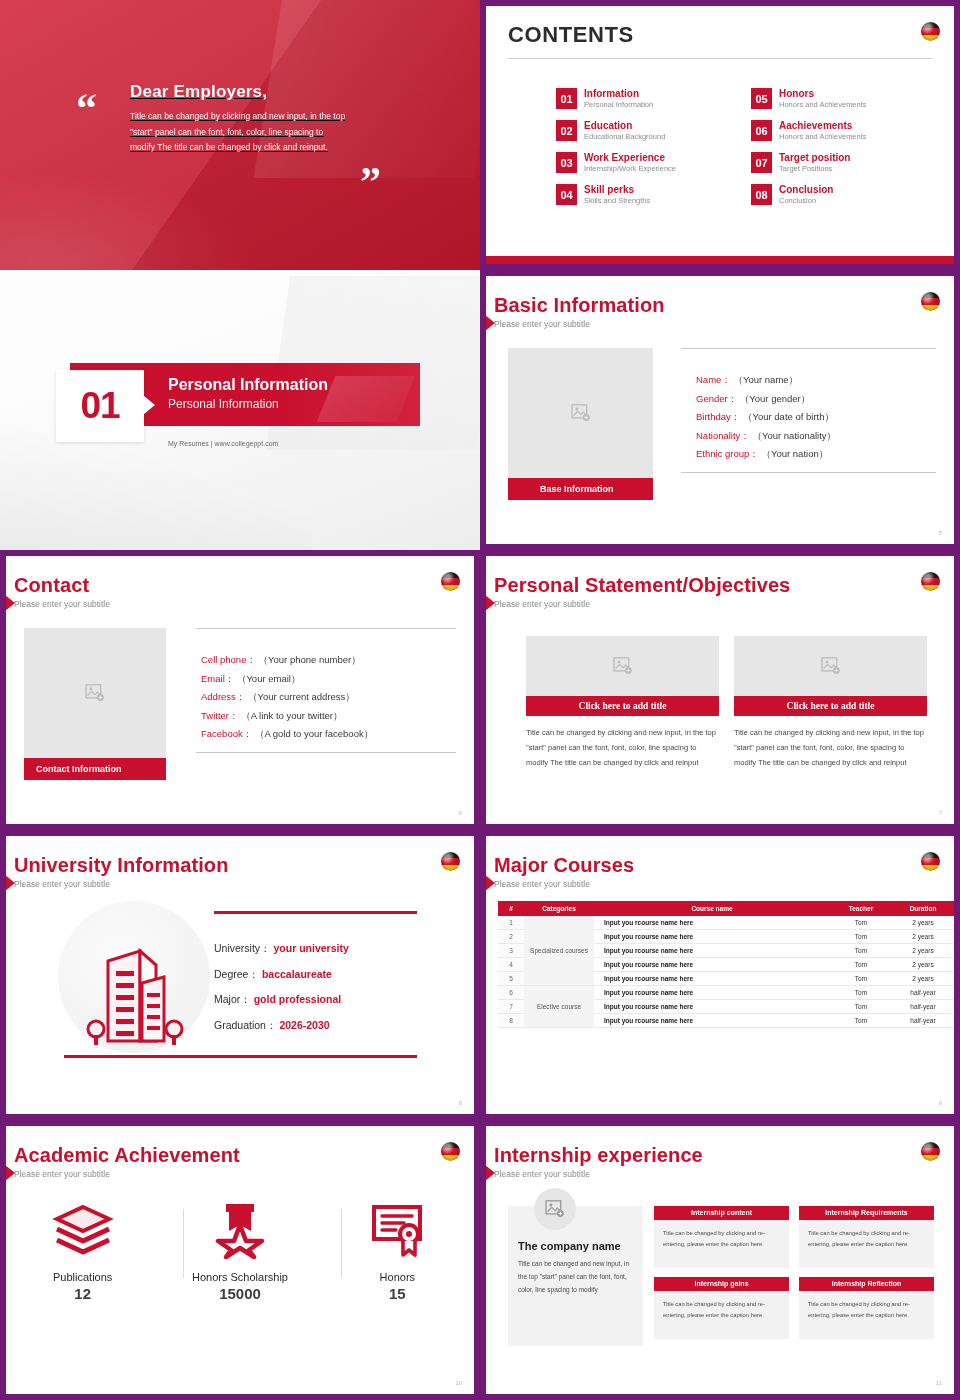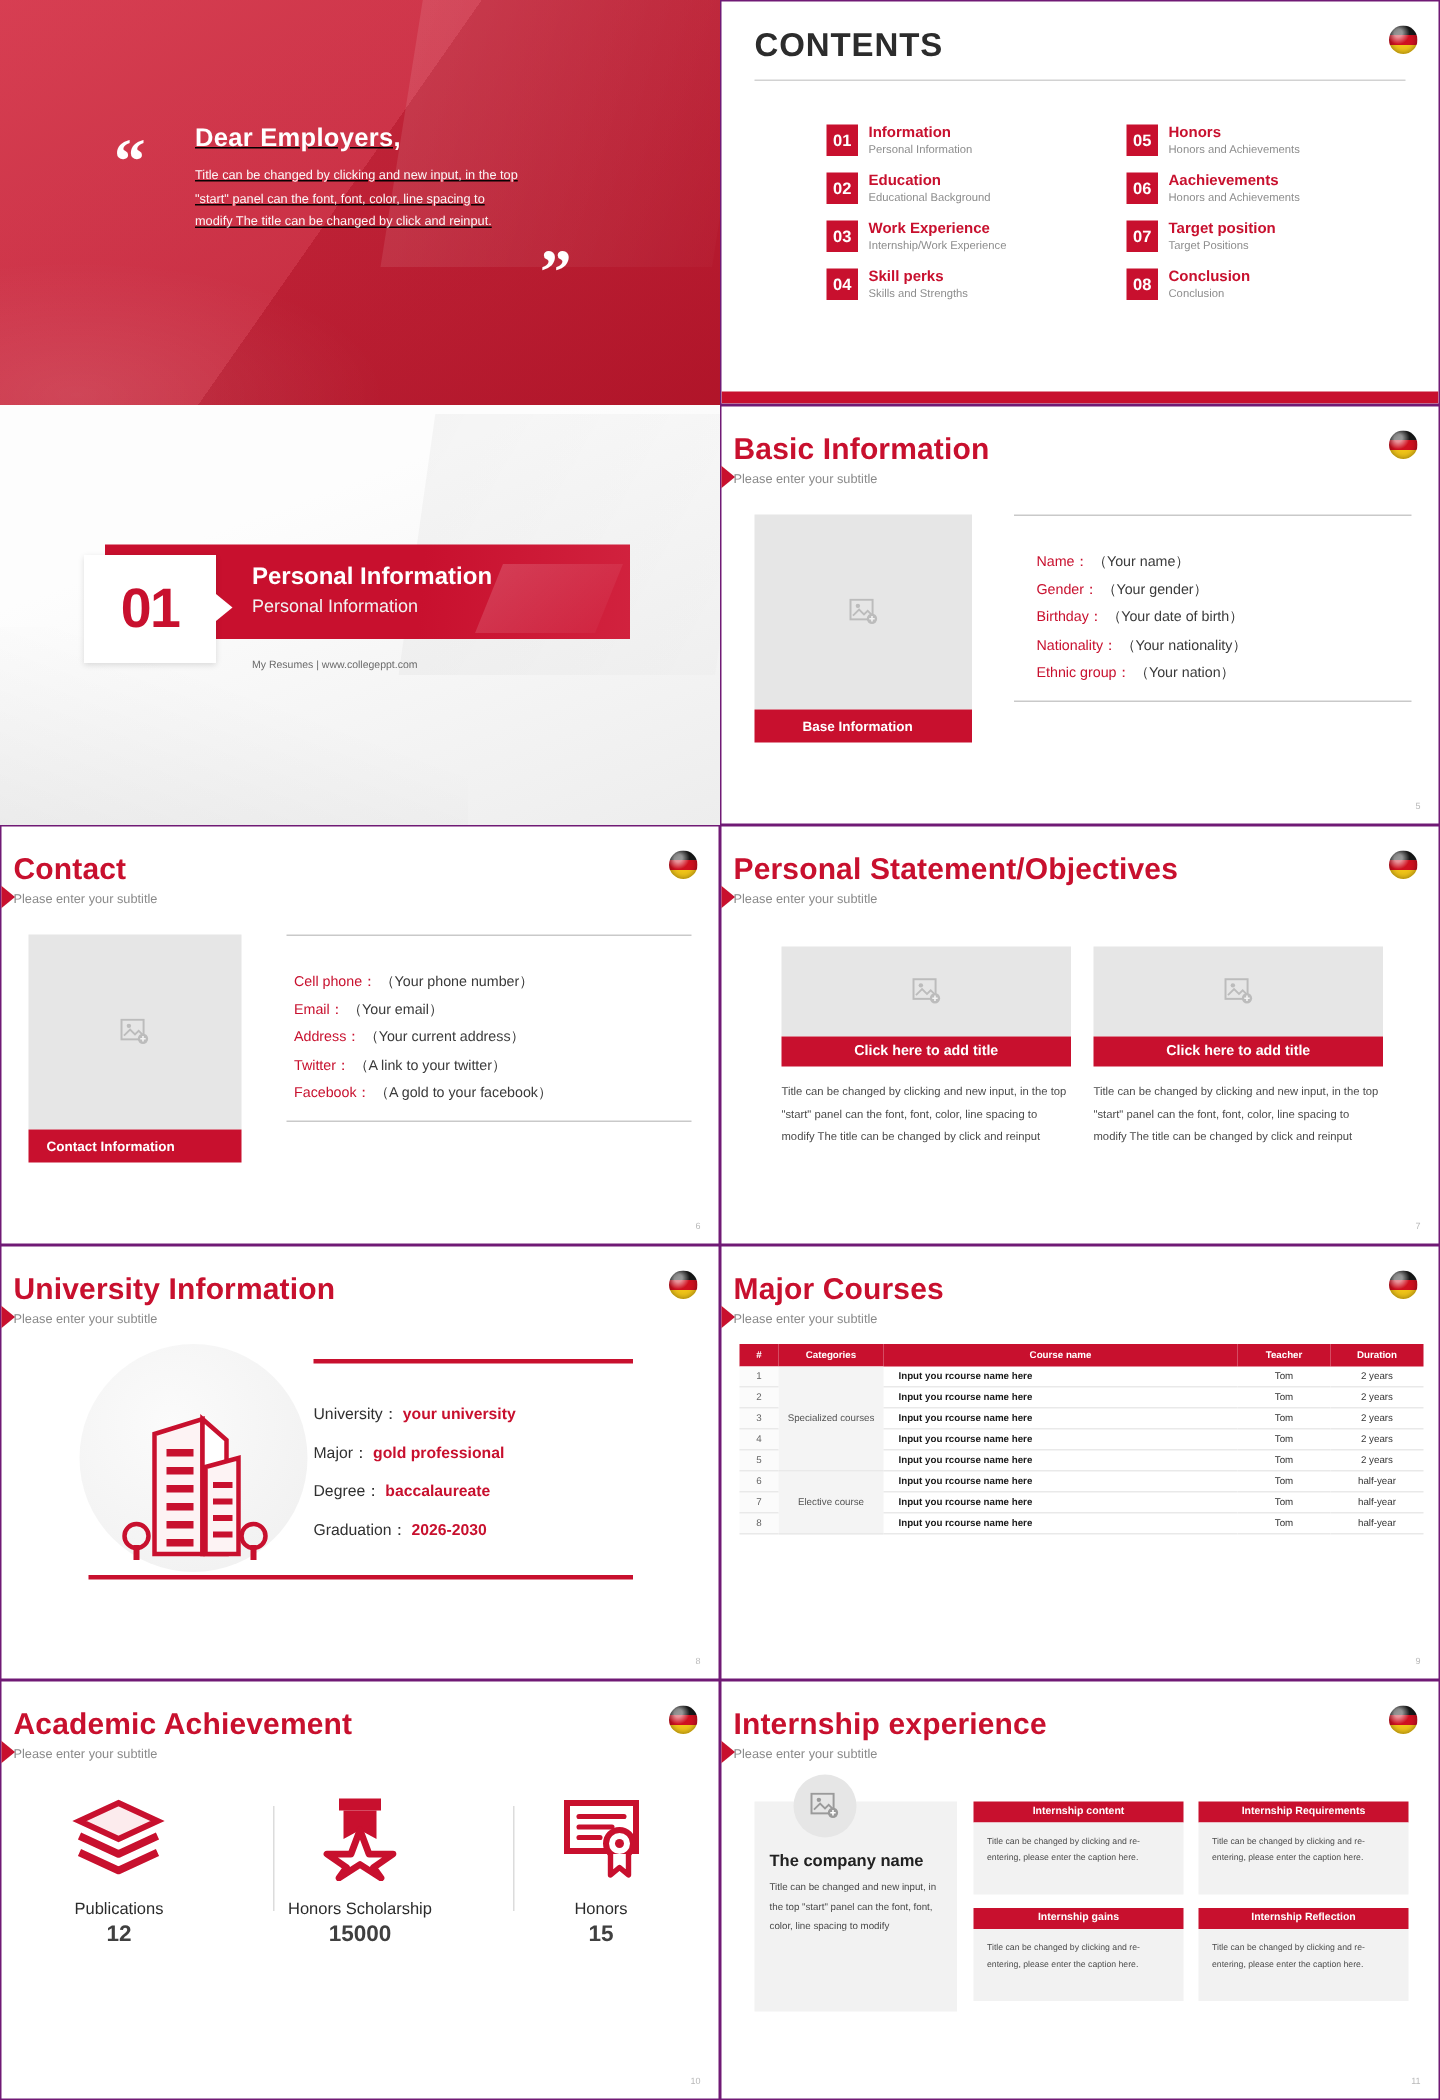--- a/index.html
+++ b/index.html
@@ -12,21 +12,21 @@
   .deck {
     width: 960px; height: 1400px;
     display: grid;
     grid-template-columns: 480px 480px;
     grid-template-rows: 270px 280px 280px 290px 280px;
   }
   .slide {
     position: relative;
     background: #ffffff;
     overflow: hidden;
-    border: 1px solid #701a75;
+    border: 6px solid #701a75;
   }
   
   .s-head { position: absolute; left: 8px; top: 18px; }
   .s-arrow {
     position: absolute; left: -10px; top: 20px;
     width: 0; height: 0;
     border-top: 9px solid transparent;
     border-bottom: 9px solid transparent;
     border-left: 11px solid #c8102e;
   }
@@ -148,21 +148,21 @@
   .info-list { position:absolute; }
   .info-hr { height:1px; background:#c9c9c9; }
   .info-row { font-size:9.5px; line-height:1.95; white-space:nowrap; }
   .info-k { color:#c8102e; }
   .info-v { color:#3a3a3a; }
   
   .st-card { position:absolute; }
   .st-img { background:#e6e6e6; display:flex; align-items:center; justify-content:center; }
   .st-btn {
     background:#c8102e; color:#fff; font-size:9.5px; font-weight:bold;
-    text-align:center; line-height:20px; height:20px;
+    text-align:center; line-height:20px; height:20px;font-family:Liberation Serif, serif;
   }
   .st-txt { font-size:7.5px; color:#4a4a4a; line-height:2.0; margin-top:9px; }
   .uni-panel { position:absolute; }
   .uni-line { height:3px; background:#c8102e; }
   .uni-row { font-size:10.5px; color:#303030; line-height:2.45; }
   .uni-val { color:#c8102e; font-weight:bold; }
   
   .tbl { position:absolute; border-collapse:collapse; font-size:6.5px; }
   .tbl th {
     background:#c8102e; color:#fff; font-weight:bold; font-size:6.5px;
@@ -463,26 +463,26 @@
     </svg>
 
     <div class="uni-panel" style="left:58px; right:57px; top:75px;">
       <div class="uni-line" style="margin-left:150px;"></div>
       <div style="padding-left:150px; padding-top:22px; padding-bottom:16px;">
         <div class="uni-row">
           <span>University：</span>
           <span class="uni-val">your university</span>
         </div>
         <div class="uni-row">
+          <span>Degree：</span>
+          <span class="uni-val">baccalaureate</span>
+        </div>
+        <div class="uni-row">
           <span>Major：</span>
           <span class="uni-val">gold professional</span>
-        </div>
-        <div class="uni-row">
-          <span>Degree：</span>
-          <span class="uni-val">baccalaureate</span>
         </div>
         <div class="uni-row">
           <span>Graduation：</span>
           <span class="uni-val">2026-2030</span>
         </div>
       </div>
       <div class="uni-line"></div>
     </div>
     <div class="pagenum">8</div>
   </div>

